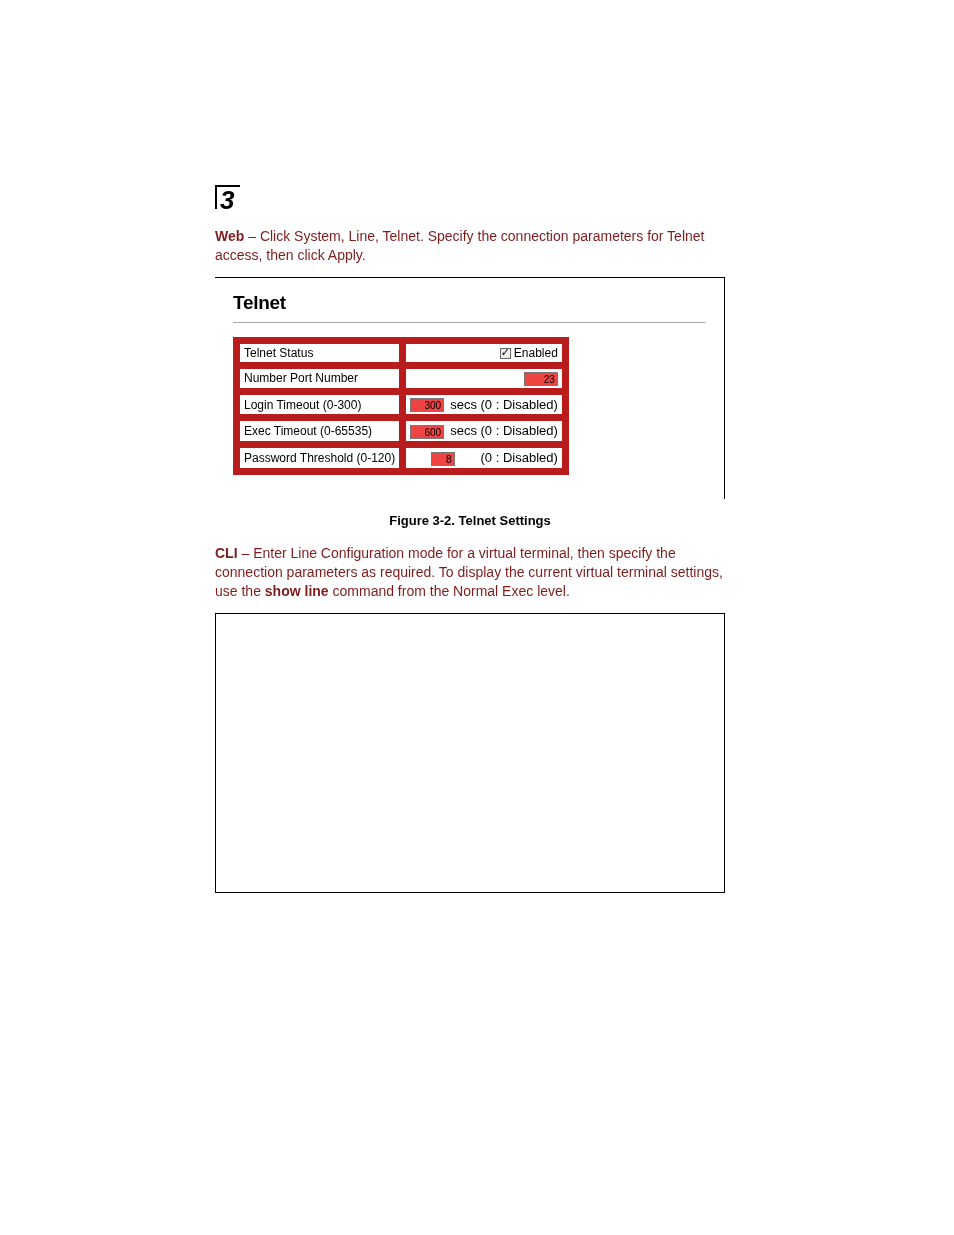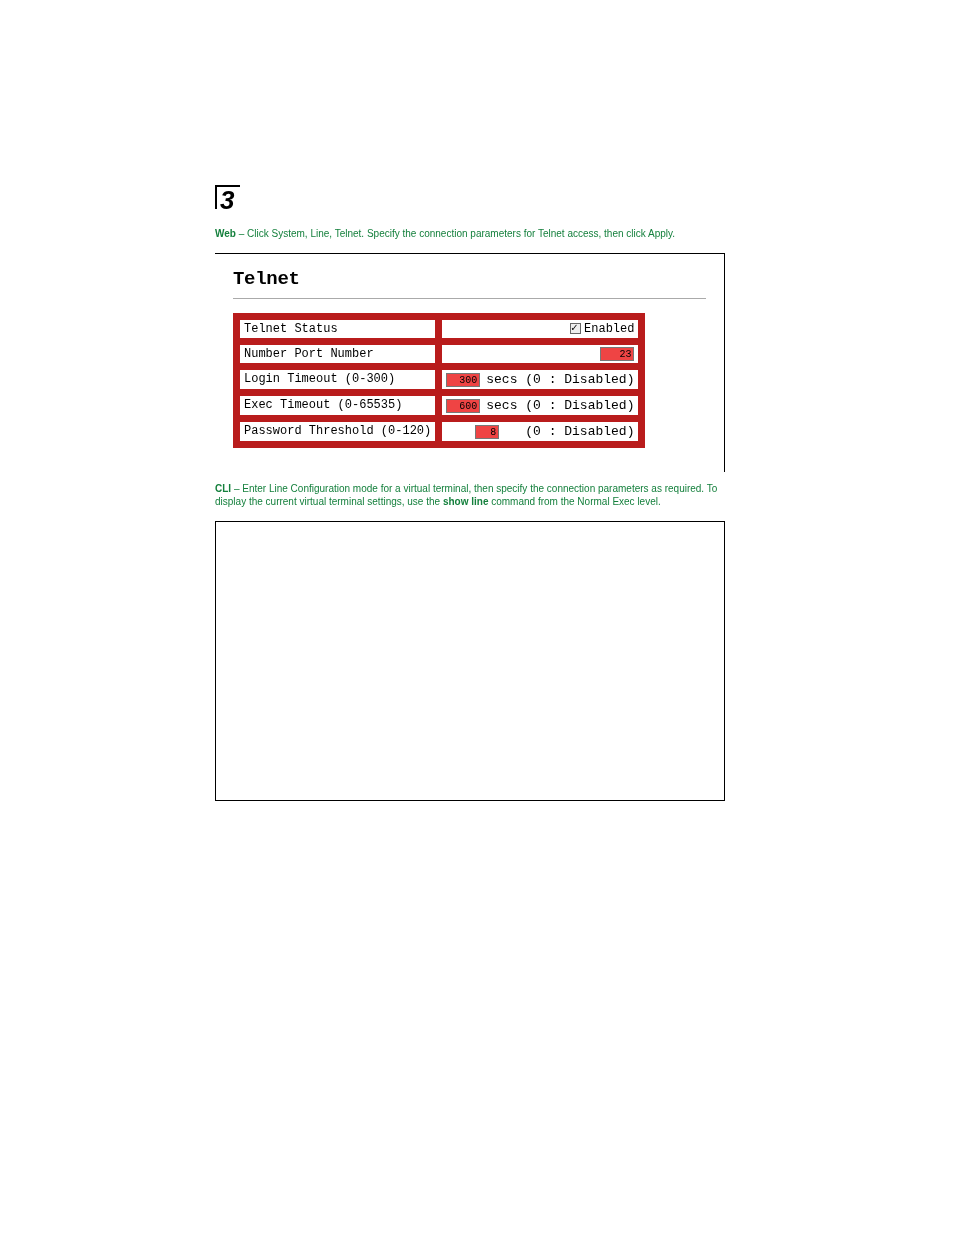--- a/index.html
+++ b/index.html
@@ -24,33 +24,32 @@
       border: 2px solid #000;
       border-right: none;
       border-bottom: none;
       padding: 0 6px 0 3px;
       display: inline-block;
       line-height: 1;
       height: 24px;
       margin-bottom: 18px;
     }
     .paragraph {
-      font-size: 10px;
+      font-size: 14px;
       line-height: 1.35;
-      color: #15803d;
+      color: #7f1d1d;
       margin-bottom: 12px;
     }
     .bold { font-weight: bold; }
     .panel {
       border: 1px solid #000;
       border-left: none;
       border-bottom: none;
       padding: 14px 18px 24px 18px;
       margin-bottom: 10px;
-      font-family: Liberation Mono, monospace;
     }
     .panel-title {
       font-size: 19px;
       font-weight: bold;
       letter-spacing: -0.3px;
       border-bottom: 1px solid #aaa;
       padding-bottom: 8px;
       margin-bottom: 14px;
     }
     .settings-table {
@@ -156,19 +155,20 @@
       <tr>
         <td class="label-cell">Password Threshold (0-120)</td>
         <td class="value-cell">
           <span class="num-input" style="width:24px">8</span><span class="unit" style="padding-left:26px">(0 : Disabled)</span>
         </td>
       </tr>
     </tbody>
       </table>
   </div>
 
+  <div class="figure-caption">Figure 3-2.   Telnet Settings</div>
 
   <p class="paragraph">
     <span class="bold">CLI</span><span> – Enter Line Configuration mode for a virtual terminal, then specify the connection parameters as required. To display the current virtual terminal settings, use the </span><span class="bold">show line</span><span> command from the Normal Exec level.</span>
   </p>
 
   <div class="cli-box"></div>
 </div>
 
 </body></html>

